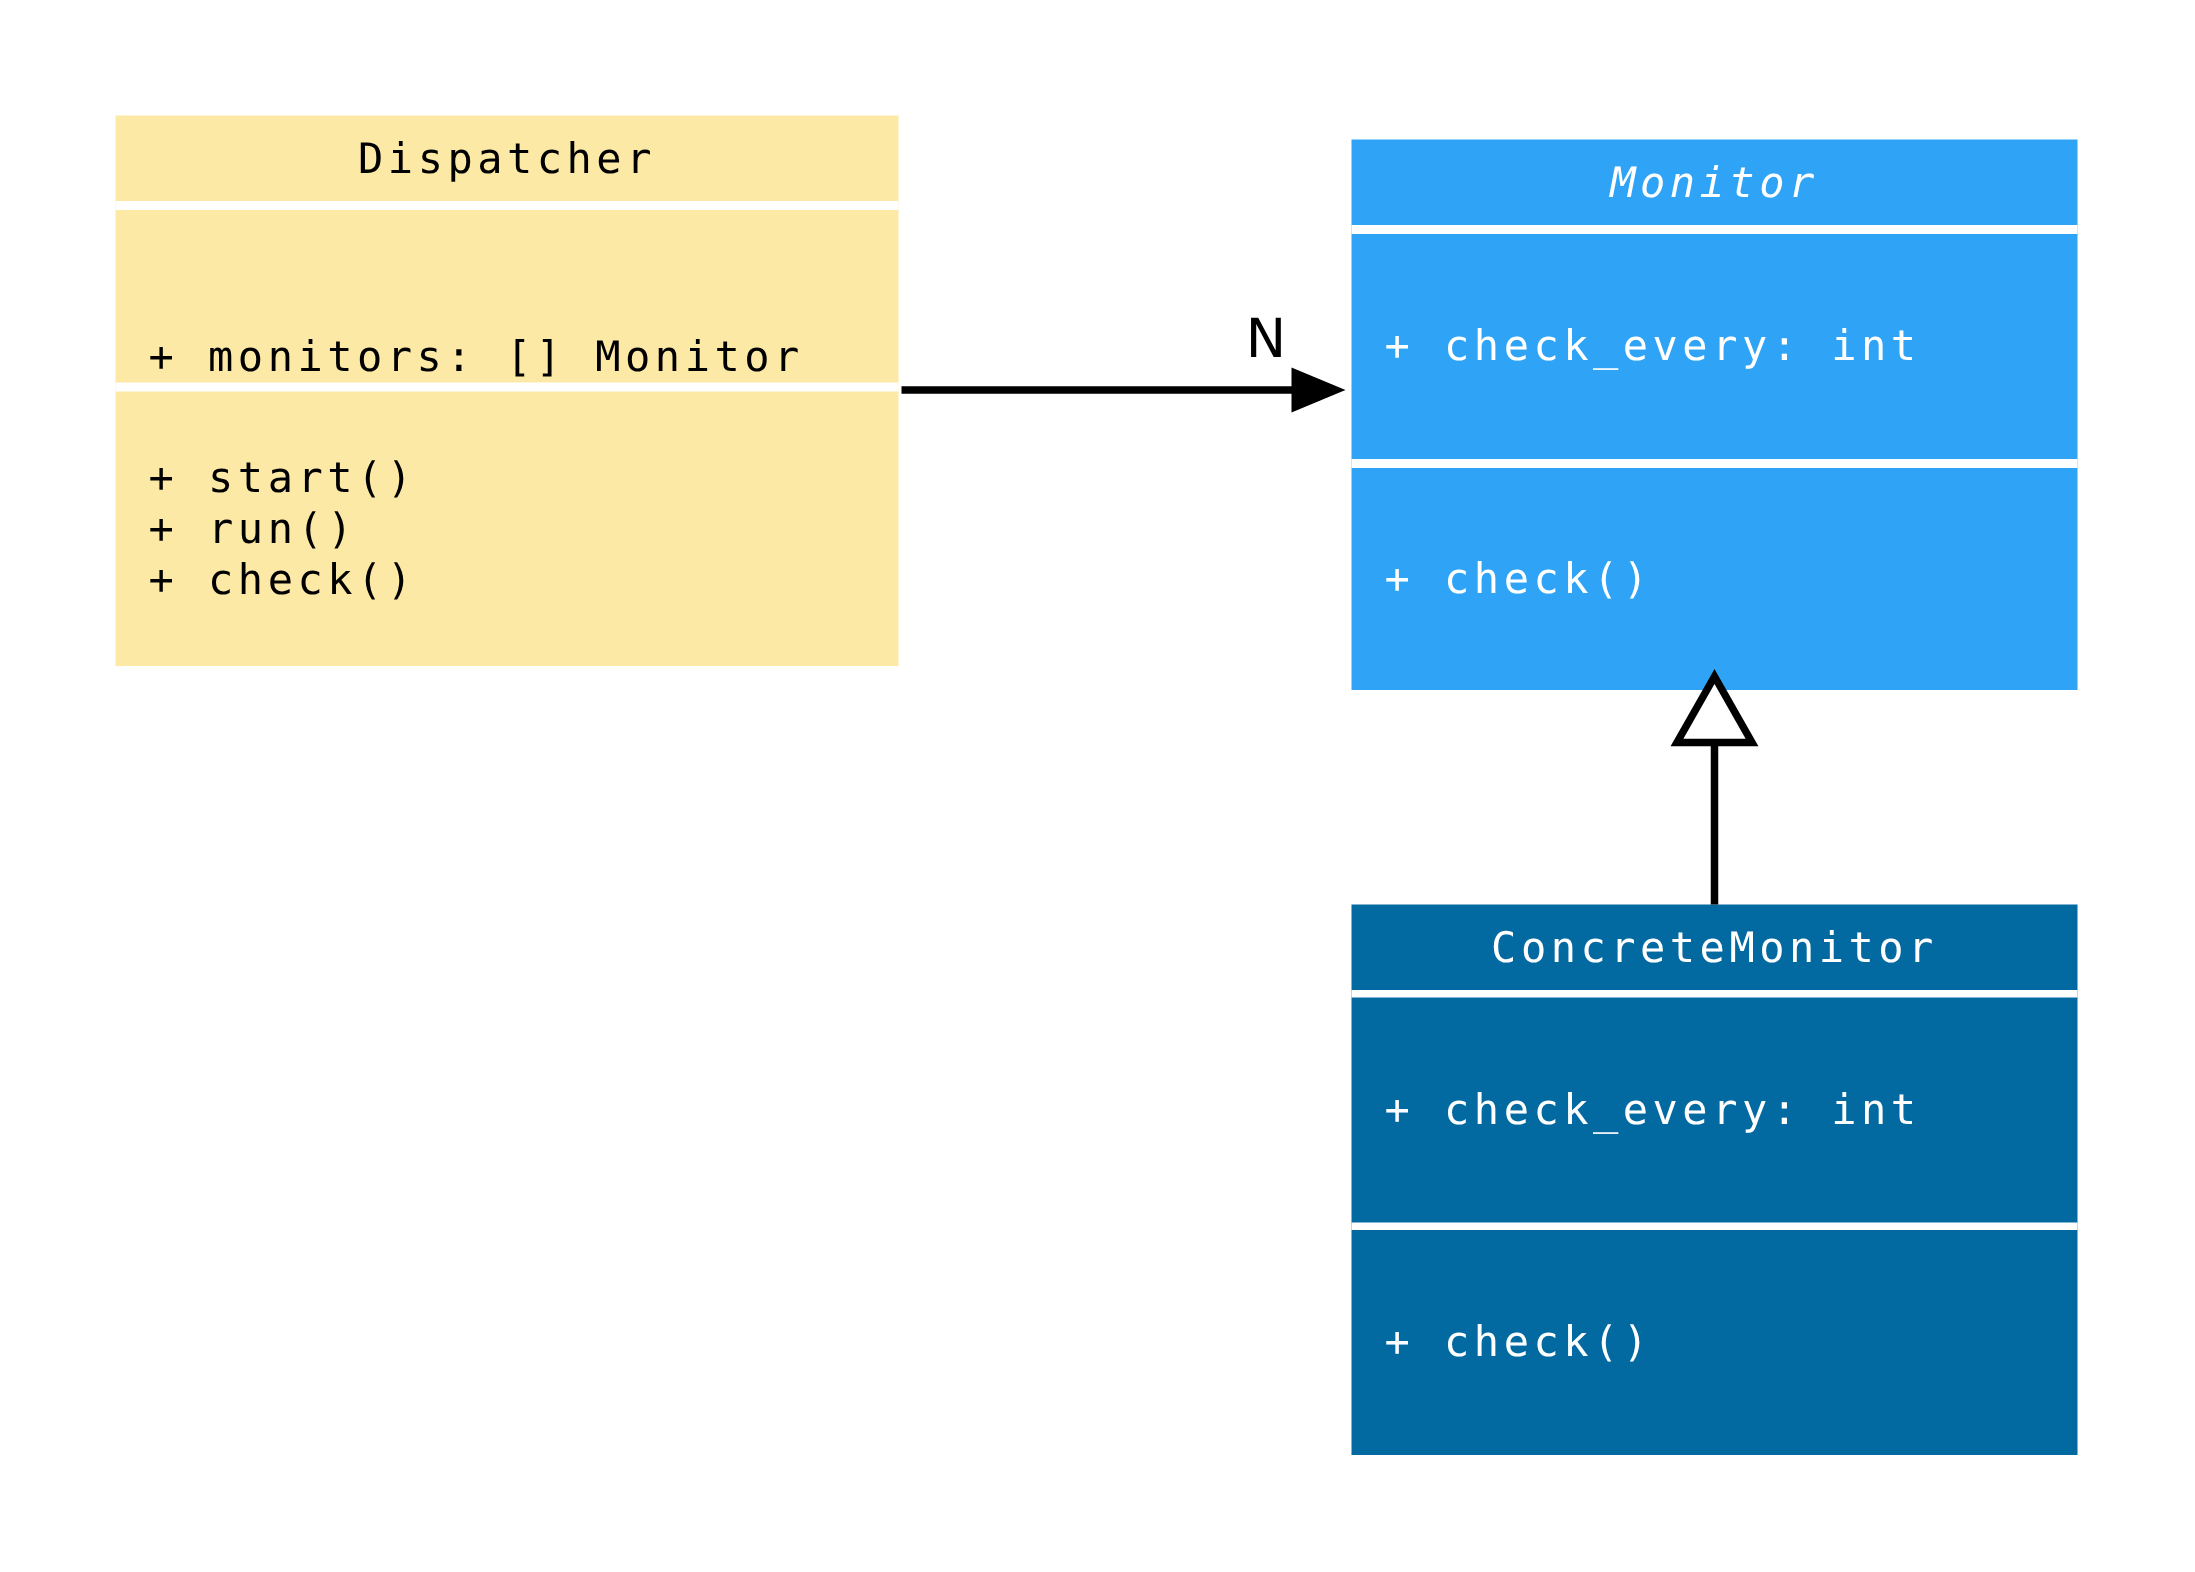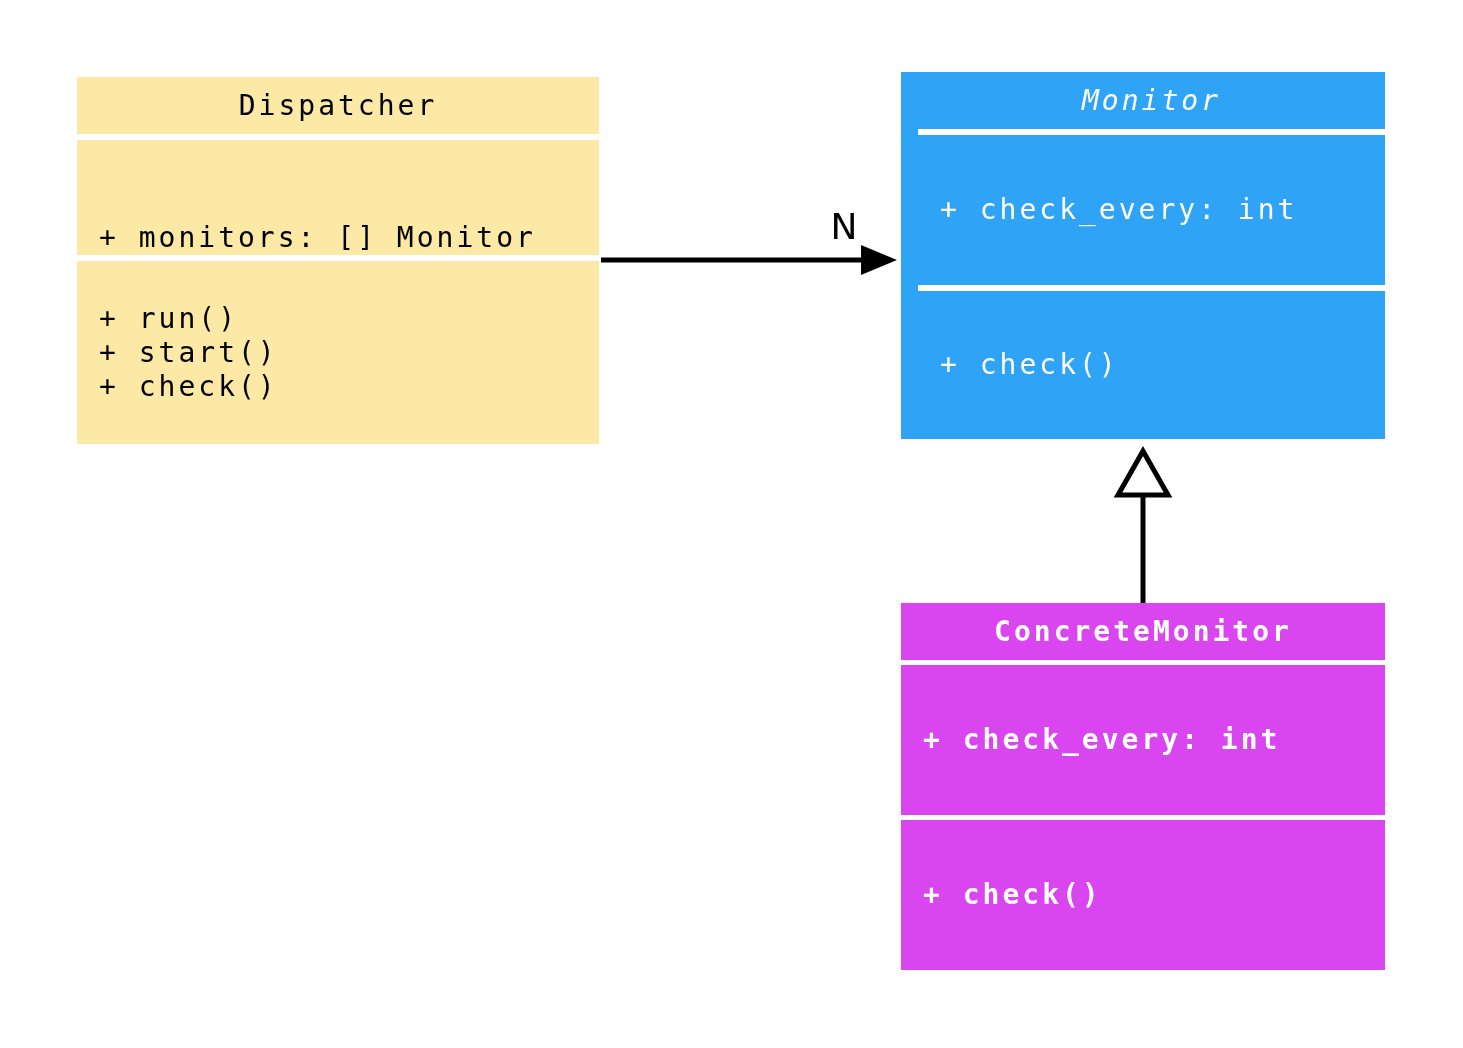--- a/index.html
+++ b/index.html
@@ -38,21 +38,21 @@
   .uml-divider { flex: 0 0 auto; background: #ffffff; }
 
   
   .class-dispatcher { left: 77px; top: 77px; width: 522px; height: 367px; color: #000000; }
   .class-dispatcher .uml-title   { height: 57px; }
   .class-dispatcher .div-a, .class-dispatcher .div-b { height: 6px; }
   .class-dispatcher .sec-attrs   { height: 115px; justify-content: flex-end; }
   .class-dispatcher .sec-methods { height: 183px; }
 
   
-  .class-monitor { left: 901px; top: 72px; width: 484px; height: 367px; color: #ffffff; padding-left: 17px; }
+  .class-monitor { left: 901px; top: 93px; width: 484px; height: 367px; color: #ffffff; }
   .class-monitor .uml-title   { height: 57px; font-style: italic; }
   .class-monitor .div-a, .class-monitor .div-b { height: 6px; }
   .class-monitor .sec-attrs   { height: 150px; }
   .class-monitor .sec-methods { height: 148px; }
 
   
   .class-concrete-monitor { left: 901px; top: 603px; width: 484px; height: 367px; color: #ffffff; }
   .class-concrete-monitor .uml-title   { height: 57px; }
   .class-concrete-monitor .div-a, .class-concrete-monitor .div-b { height: 5px; }
   .class-concrete-monitor .sec-attrs   { height: 150px; }
@@ -80,39 +80,39 @@
 <div class="canvas">
 
   <div class="uml-class class-dispatcher" style="background-color: rgb(252, 233, 166);">
     <div class="uml-title">Dispatcher</div>
     <div class="uml-divider div-a"></div>
     <div class="uml-section sec-attrs">
       <div class="uml-line">+ monitors: [] Monitor</div>
     </div>
     <div class="uml-divider div-b"></div>
     <div class="uml-section sec-methods">
+      <div class="uml-line">+ start()</div>
       <div class="uml-line">+ run()</div>
-      <div class="uml-line">+ start()</div>
       <div class="uml-line">+ check()</div>
     </div>
   </div>
 
   <div class="uml-class class-monitor" style="background-color: rgb(47, 164, 246);">
     <div class="uml-title">Monitor</div>
     <div class="uml-divider div-a"></div>
     <div class="uml-section sec-attrs">
       <div class="uml-line">+ check_every: int</div>
     </div>
     <div class="uml-divider div-b"></div>
     <div class="uml-section sec-methods">
       <div class="uml-line">+ check()</div>
     </div>
   </div>
 
-  <div class="uml-class class-concrete-monitor" style="background-color: #d946ef; font-weight: bold;">
+  <div class="uml-class class-concrete-monitor" style="background-color: #0369a1;">
     <div class="uml-title">ConcreteMonitor</div>
     <div class="uml-divider div-a"></div>
     <div class="uml-section sec-attrs">
       <div class="uml-line">+ check_every: int</div>
     </div>
     <div class="uml-divider div-b"></div>
     <div class="uml-section sec-methods">
       <div class="uml-line">+ check()</div>
     </div>
   </div>

